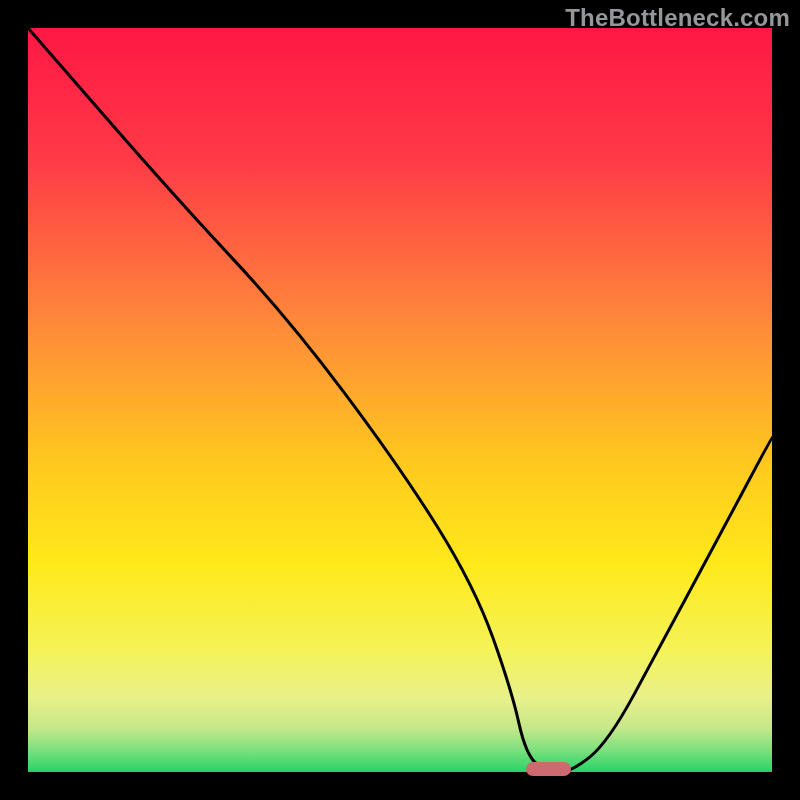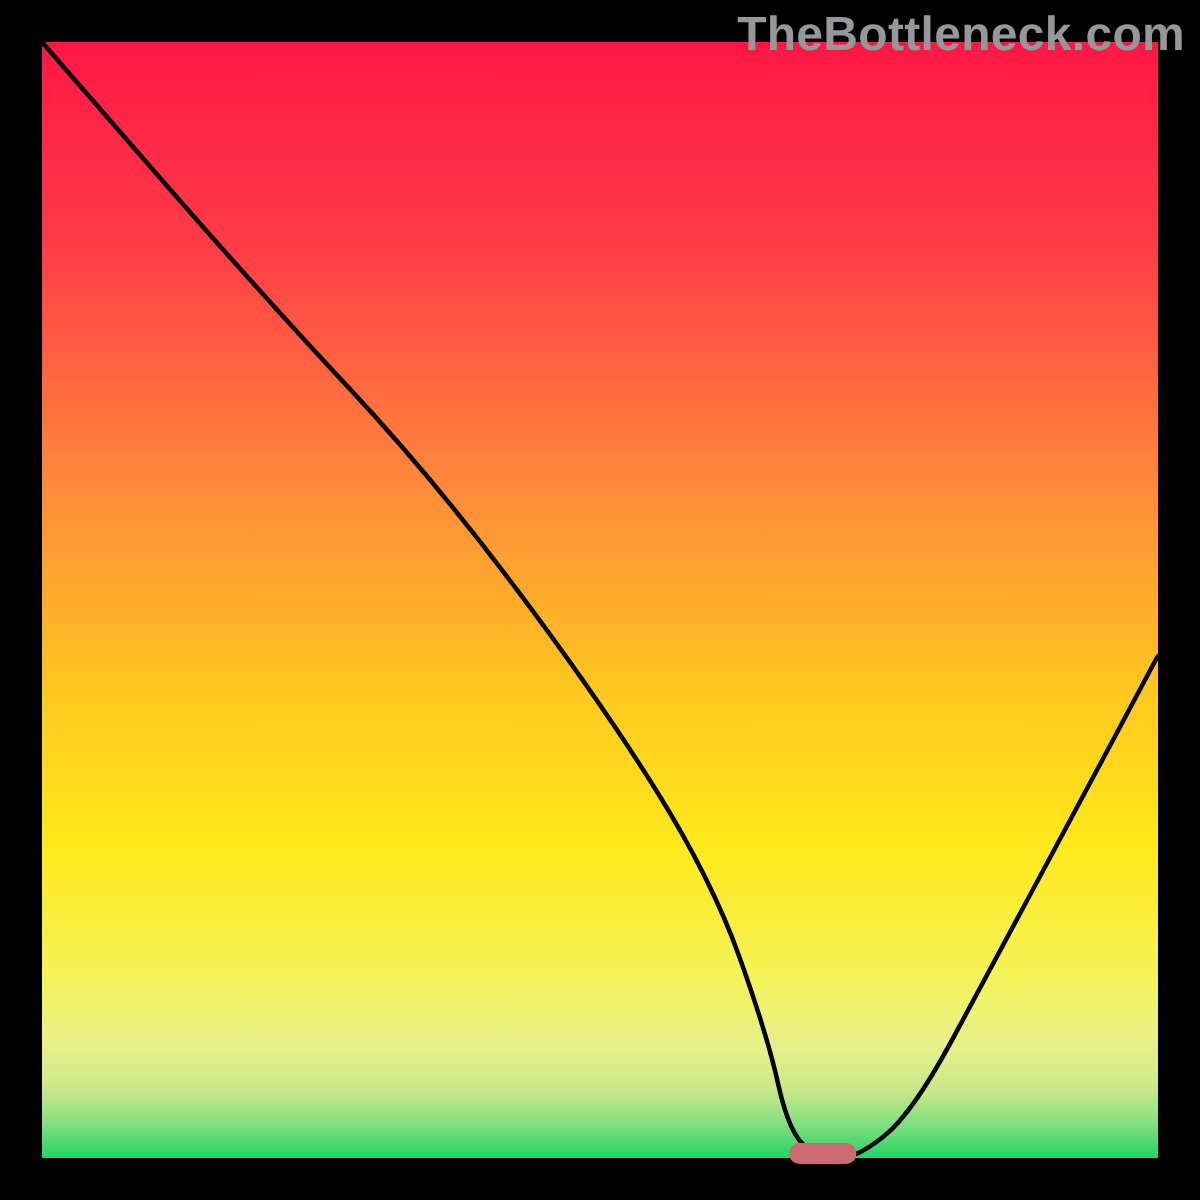--- a/index.html
+++ b/index.html
@@ -44,21 +44,21 @@
     position: absolute;
     height: 14px;
     border-radius: 7px;
     background: #cc6a6f;
   }
   .watermark {
     position: absolute;
     top: 4px;
     right: 10px;
     font-family: Arial, Helvetica, sans-serif;
-    font-size: 32px;
+    font-size: 24px;
     font-weight: bold;
     color: #95989a;
     letter-spacing: 0.2px;
   }
 </style>
 </head>
 <body>
 
 <div class="frame">
   <div class="plot">

